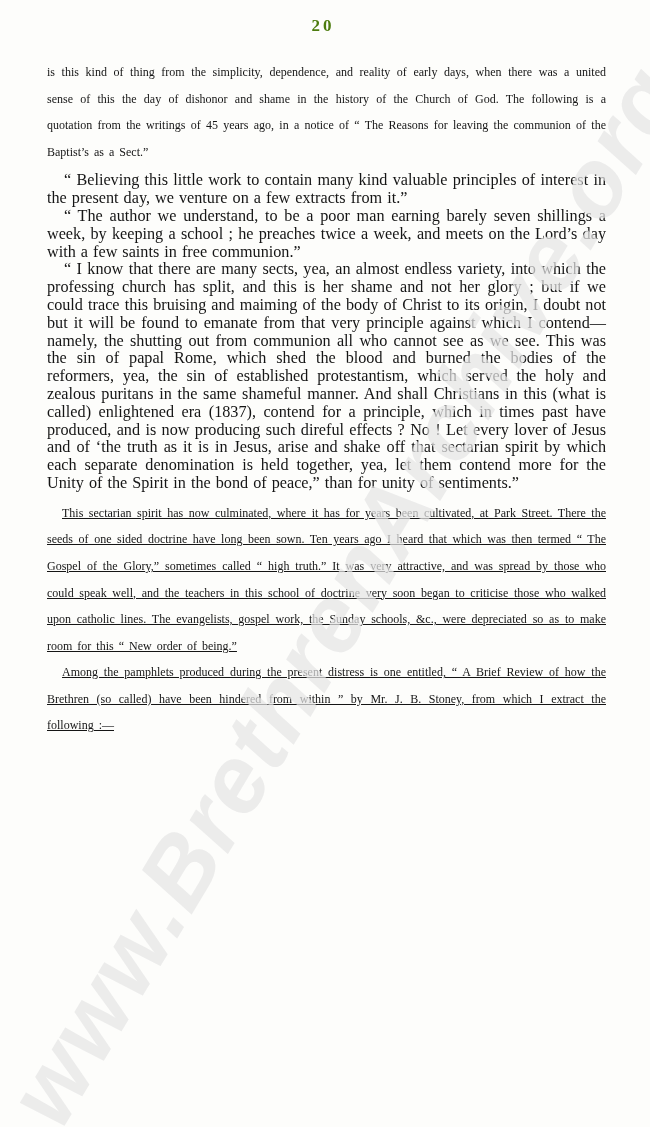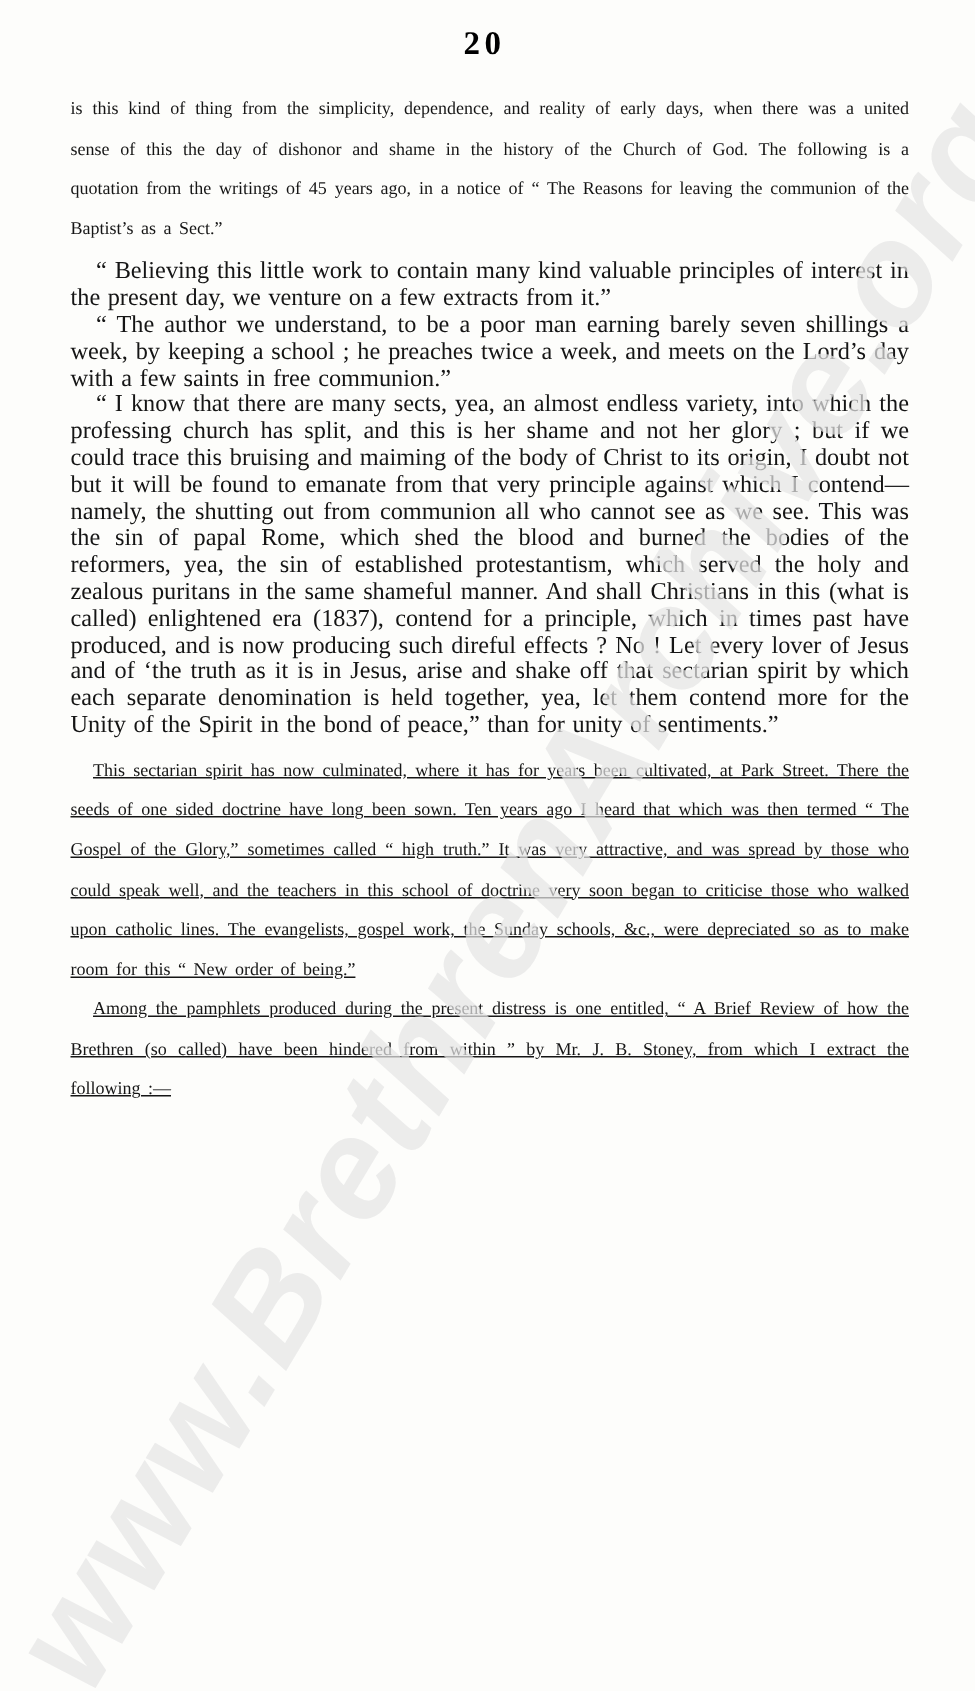--- a/index.html
+++ b/index.html
@@ -17,24 +17,24 @@
   .page {
     position: absolute;
     inset: 0;
   }
   .page-number {
     position: absolute;
     top: 16px;
     left: 0;
     right: 4px;
     text-align: center;
-    font-size: 22px;
+    font-size: 17px;
     letter-spacing: 3px;
     font-weight: bold;
-    color: #000000;
+    color: #4d7c0f;
   }
   .body-text {
     position: absolute;
     top: 59px;
     left: 47px;
     width: 559px;
     color: #151515;
   }
   .body-text p {
     margin: 0;

